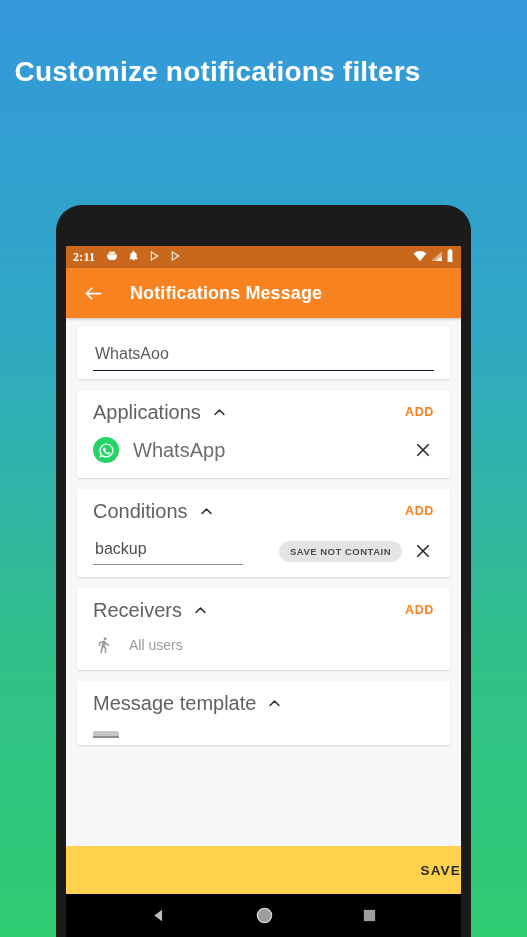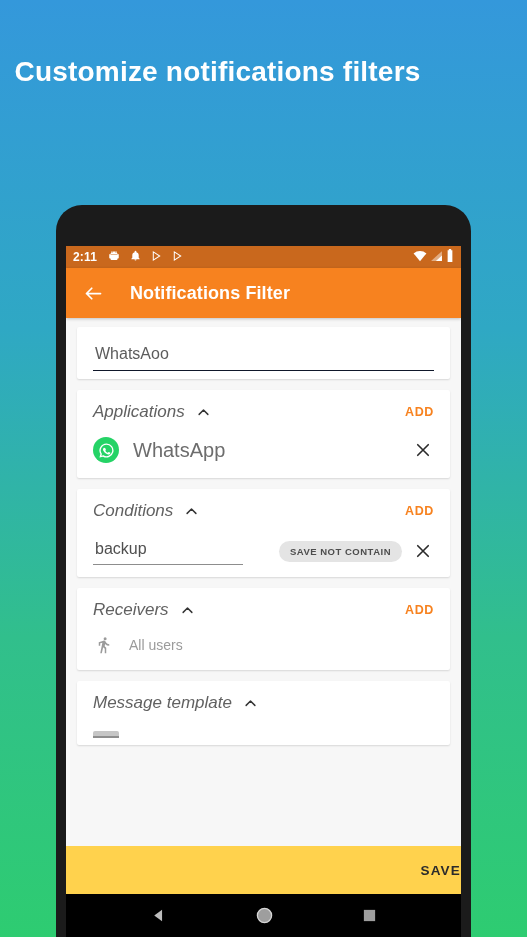--- a/index.html
+++ b/index.html
@@ -54,20 +54,21 @@
   }
 
   
   .statusbar {
     height: 21px;
     background: #c9681d;
     display: flex;
     align-items: center;
     padding: 11px 7px;
     color: #ffffff;
+    font-family: Liberation Serif, serif;
   }
   .statusbar .clock {
     font-size: 12px;
     font-weight: bold;
     letter-spacing: 0.2px;
     margin-right: 11px;
   }
   .sb-icons-left { display: flex; align-items: center; gap: 10px; }
   .sb-spacer { flex: 1; }
   .sb-icons-right { display: flex; align-items: center; gap: 3px; }
@@ -130,23 +131,22 @@
     background: transparent;
   }
 
   
   .sec-head {
     display: flex;
     align-items: center;
     height: 44px;
   }
   .sec-title {
-    font-size: 17px;
+    font-size: 20px;
     color: #616161;
-    font-style: italic;
   }
   .chev {
     margin-left: 11px;
     display: flex;
     align-items: center;
     cursor: pointer;
   }
   .sec-spacer { flex: 1; }
   .add-btn {
     color: #f7821f;
@@ -318,21 +318,21 @@
         </span>
       </div>
     </div>
 
     <div class="appbar">
       <div class="back">
         <svg width="21" height="21" viewBox="0 0 24 24">
             <path fill="none" stroke="#fff" stroke-width="2" stroke-linecap="round" stroke-linejoin="round" d="M20 12H4M10 6l-6 6 6 6"></path>
           </svg>
       </div>
-      <div class="title">Notifications Filter</div>
+      <div class="title">Notifications Message</div>
     </div>
 
     <div class="content">
 
       <div class="card card-name">
         <input class="name-input" type="text" value="WhatsAoo" style="">
       </div>
 
       <div class="card">
         <div class="sec-head">

